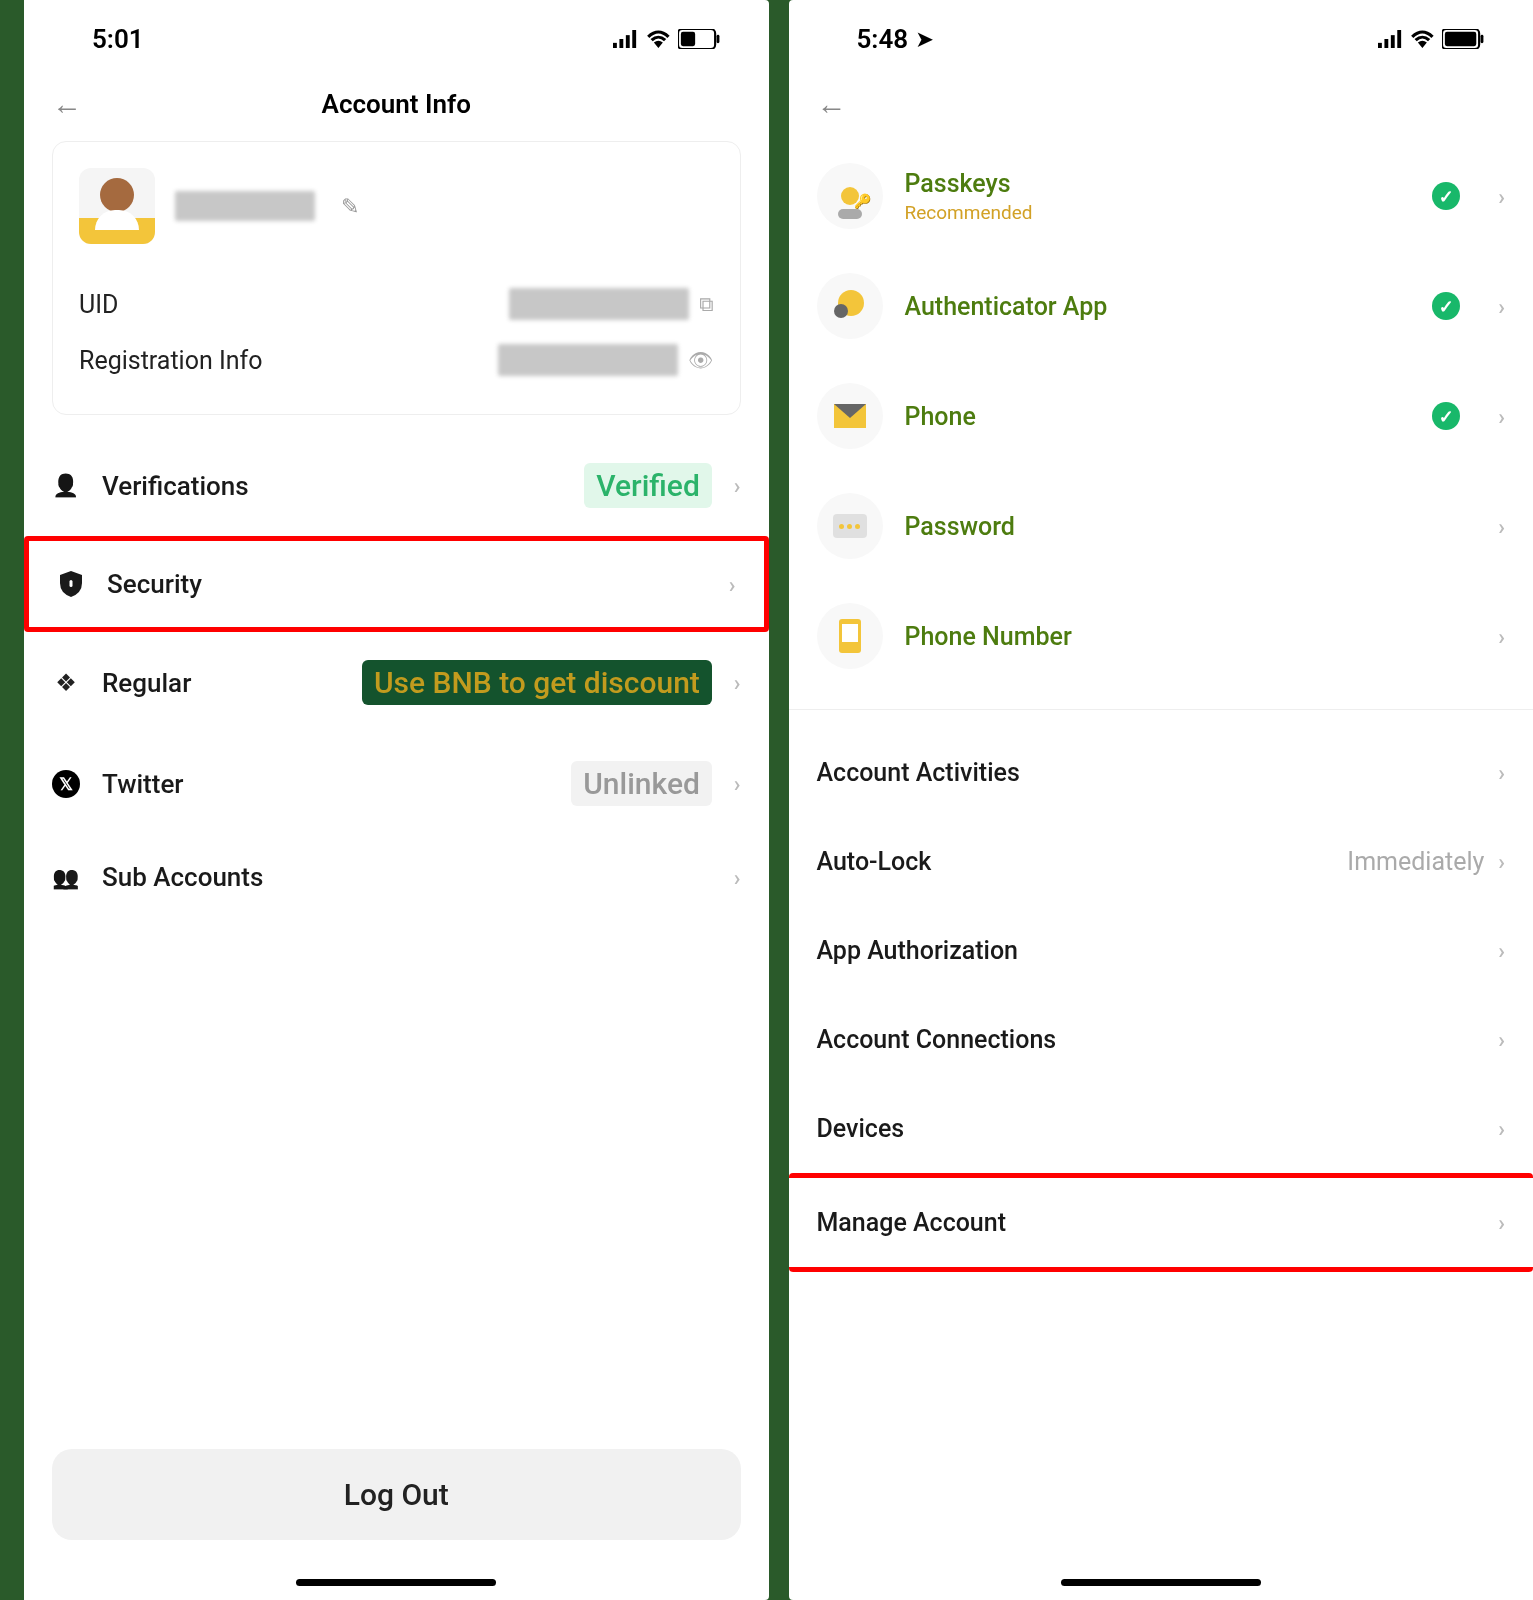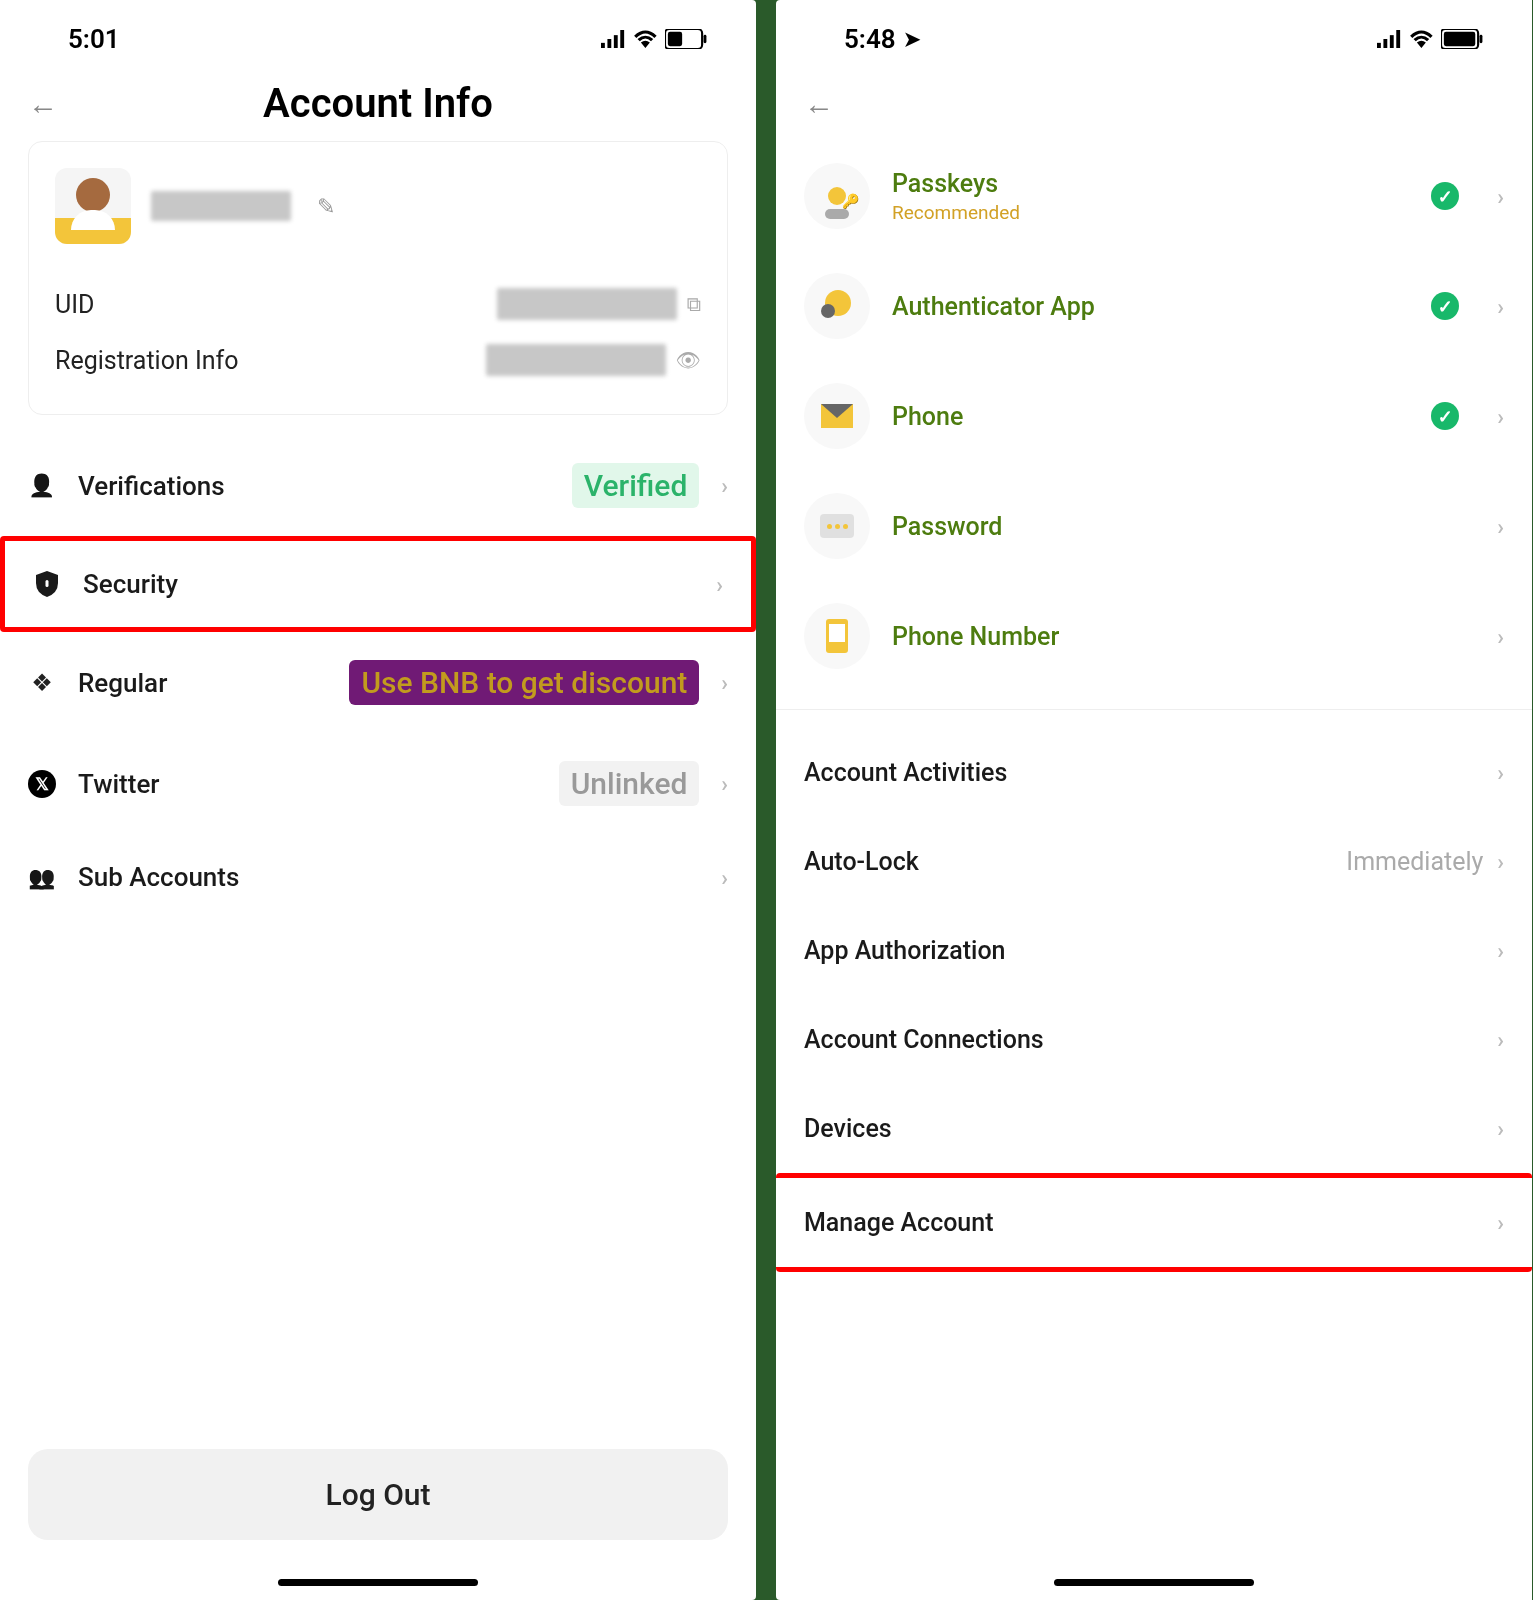--- a/index.html
+++ b/index.html
@@ -13,21 +13,21 @@
       height: 1600px;
     }
     .phone {
       background: #fff;
       width: 756px;
       height: 1600px;
       position: relative;
       border-radius: 4px;
       overflow: hidden;
     }
-    .phone.left { border-top-left-radius: 0; border-bottom-left-radius: 0; }
+    .phone.left { border-top-left-radius: 0; border-bottom-left-radius: 0; margin-left: 24px; }
     .phone.right { border-top-right-radius: 0; border-bottom-right-radius: 0; }
     .status-bar {
       display: flex;
       justify-content: space-between;
       align-items: center;
       padding: 24px 48px 12px 68px;
       font-size: 26px;
       font-weight: 600;
       color: #000;
     }
@@ -42,21 +42,21 @@
     }
     .back-arrow {
       font-size: 30px;
       color: #888;
       cursor: pointer;
     }
     .page-title {
       position: absolute;
       left: 50%;
       transform: translateX(-50%);
-      font-size: 40px;
+      font-size: 26px;
       font-weight: 600;
       color: #000;
     }
     .card {
       margin: 0 28px 20px;
       border: 1px solid #eee;
       border-radius: 14px;
       padding: 26px;
     }
     .profile-row {
@@ -143,21 +143,21 @@
       color: #222;
     }
     .list-label { flex: 1; font-weight: 500; }
     .badge {
       font-size: 30px;
       padding: 5px 12px;
       border-radius: 6px;
       font-weight: 500;
     }
     .badge.verified { background: #e1f7ea; color: #2bb36a; }
-    .badge.bnb { background: #701a75; color: #c29b1e; }
+    .badge.bnb { background: #14532d; color: #c29b1e; }
     .badge.unlinked { background: #f2f2f2; color: #999; }
     .chevron { color: #bbb; font-size: 22px; font-weight: 600; }
     .highlight {
       border: 5px solid #ff0000;
       border-radius: 4px;
     }
     .logout-btn {
       margin: 0 28px;
       background: #f1f1f1;
       border-radius: 20px;

